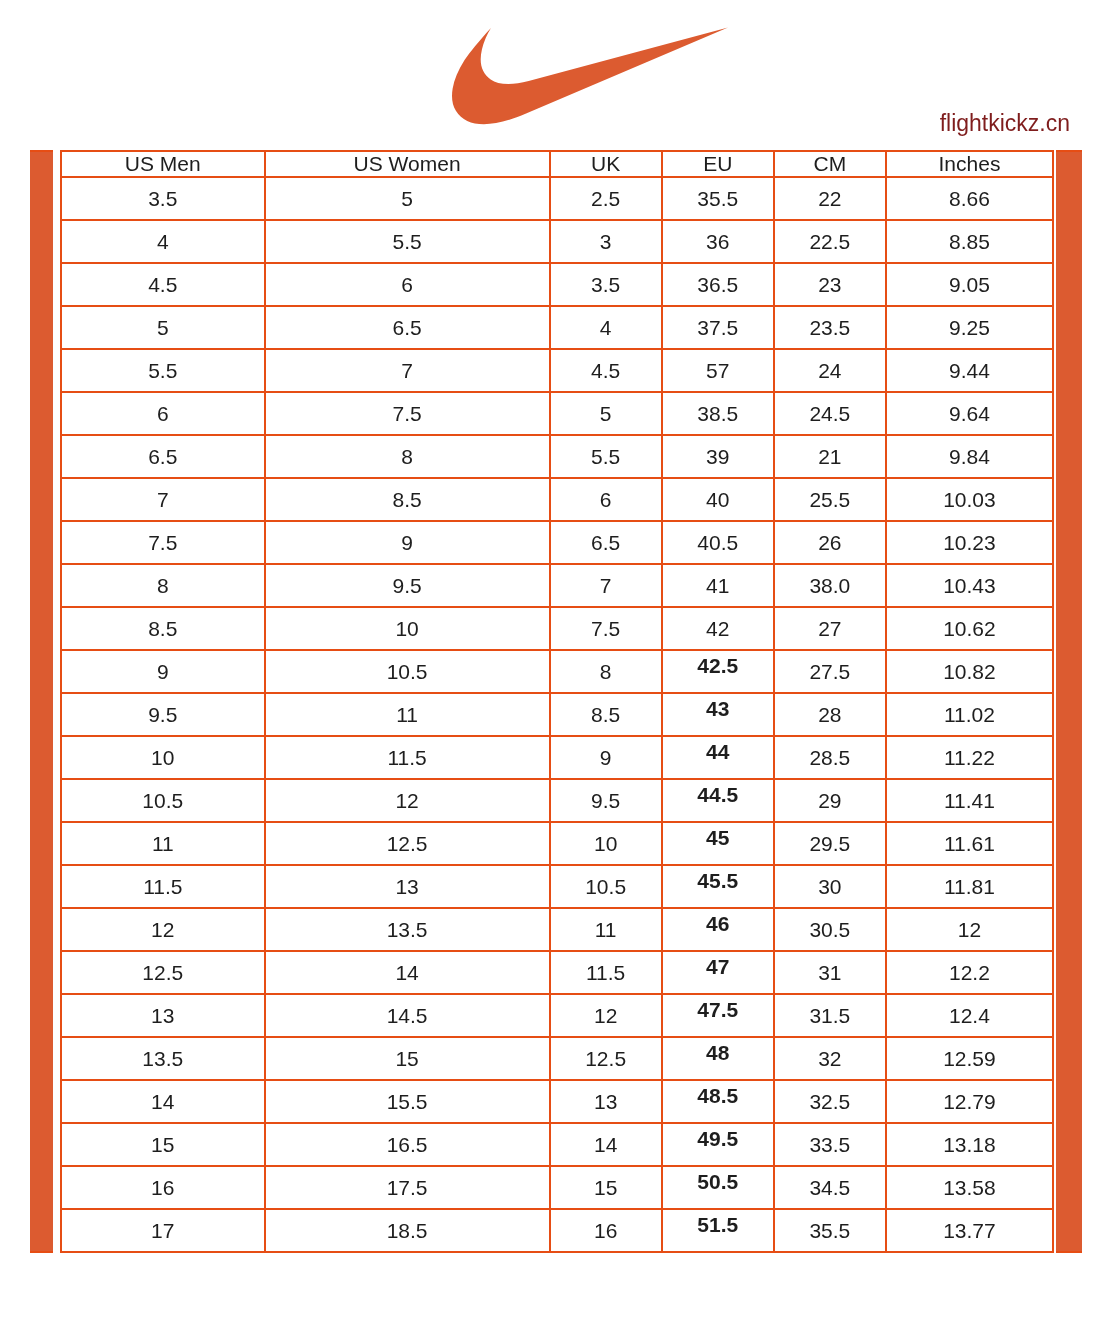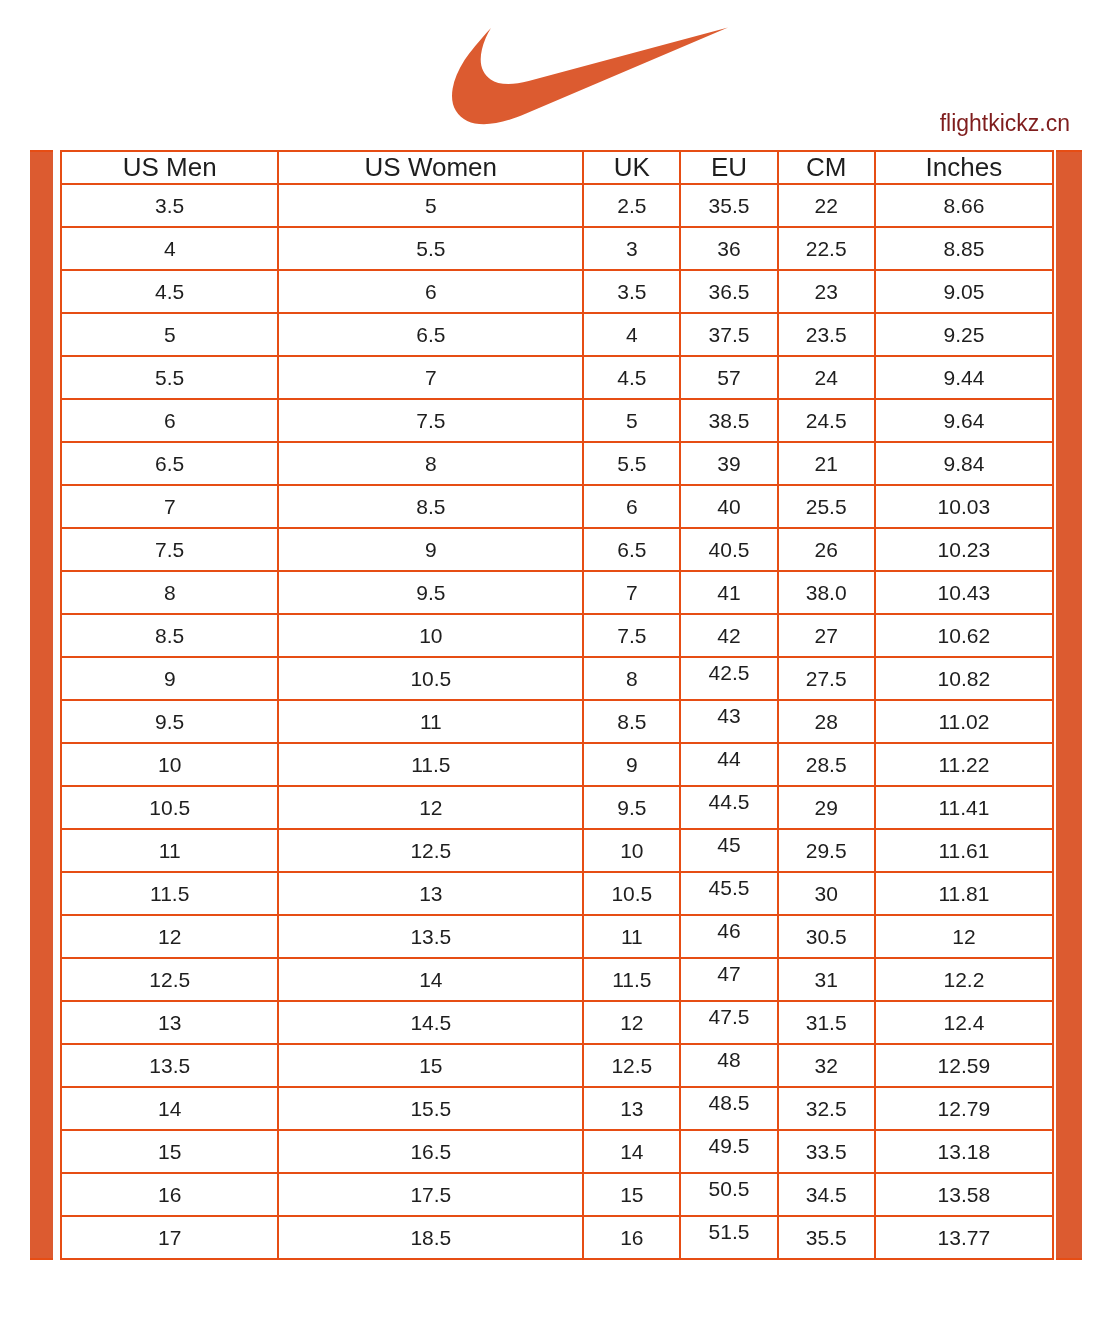--- a/index.html
+++ b/index.html
@@ -50,25 +50,26 @@
   }
   .size-table th, .size-table td{
     border:2px solid var(--line);
     text-align:center;
     vertical-align:middle;
     font-weight:normal;
     font-size:21px;
     color:var(--text);
     background:#ffffff;
   }
-  .size-table th{ height:25px; font-size:26px; }
+  .size-table th{ height:25px; font-size:21px; }
   .size-table td{ height:43px; }
   .size-table td.eu-raised{
     vertical-align:top;
     padding-top:3px;
+    font-weight:bold;
   }
 </style>
 </head>
 <body>
 
 <div class="logo-wrap">
   <svg viewBox="0 6.5 24 10.5" xmlns="http://www.w3.org/2000/svg" aria-hidden="true">
     <path fill="#DC5B30" d="M24 7.8 6.442 15.276c-1.456.616-2.679.925-3.668.925-1.12 0-1.933-.392-2.437-1.177-.317-.504-.41-1.143-.28-1.918.13-.775.476-1.6 1.036-2.478.467-.71 1.232-1.643 2.297-2.8a6.122 6.122 0 0 0-.784 1.848c-.28 1.195-.028 2.072.756 2.632.373.261.886.392 1.54.392.523 0 1.111-.084 1.764-.252L24 7.8z"></path>
   </svg>
 </div>

